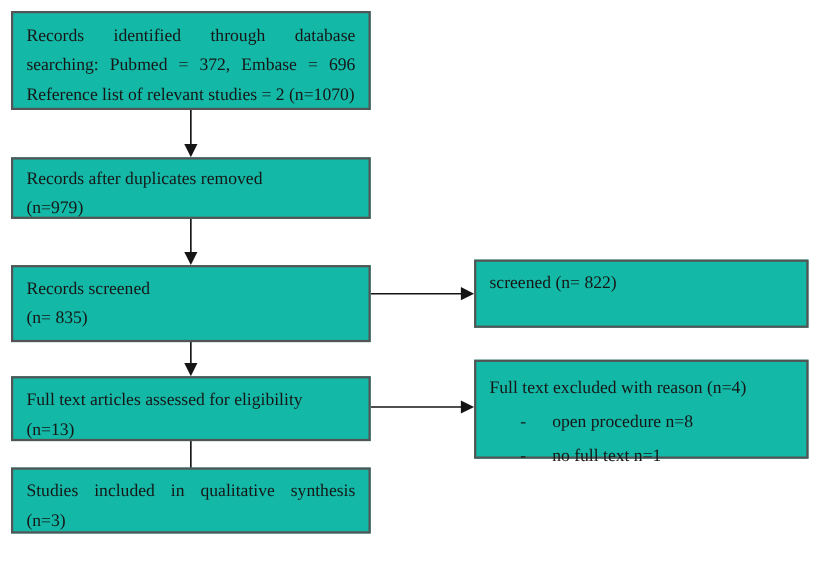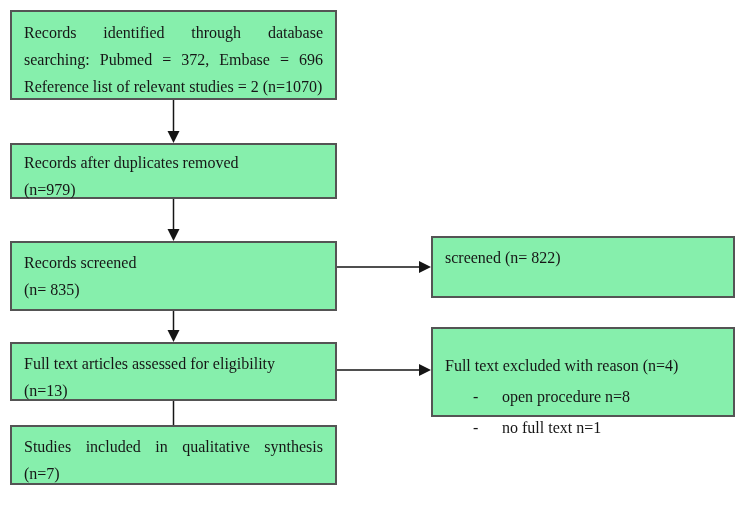--- a/index.html
+++ b/index.html
@@ -20,21 +20,21 @@
   .arrow-layer {
     position: absolute;
     left: 0;
     top: 0;
     width: 746px;
     height: 513px;
   }
   .box {
     position: absolute;
     box-sizing: border-box;
-    background: #86efac;
+    background: #14b8a6;
     border: 2px solid #545454;
     padding: 5px 12px;
     line-height: 27px;
   }
   .box .line {
     white-space: nowrap;
   }
   .just {
     white-space: normal !important;
     text-align: justify;
@@ -46,21 +46,21 @@
     line-height: 26px;
   }
   .bullet-row .dash {
     display: inline-block;
     width: 29px;
     padding-left: 28px;
     flex: 0 0 auto;
   }
   .rbox2-heading {
     line-height: 26px;
-    margin-top: 19px;
+    margin-top: 6px;
   }
 </style>
 </head>
 <body>
 
 <div class="canvas">
 
   <svg class="arrow-layer" viewBox="0 0 746 513" xmlns="http://www.w3.org/2000/svg">
     <g>
       <line x1="173.5" y1="100" x2="173.5" y2="132" stroke="#151515" stroke-width="1.5"></line>
@@ -120,16 +120,16 @@
       <span>open procedure n=8</span>
     </div>
     <div class="bullet-row">
       <span class="dash">-</span>
       <span>no full text n=1</span>
     </div>
   </div>
 
   <div class="box" style="left:10px; top:425px; width:327px; height:60px; padding-top:6px;">
     <div class="line just">Studies included in qualitative synthesis</div>
-    <div class="line">(n=7)</div>
+    <div class="line">(n=3)</div>
   </div>
 
 </div>
 
 </body></html>

